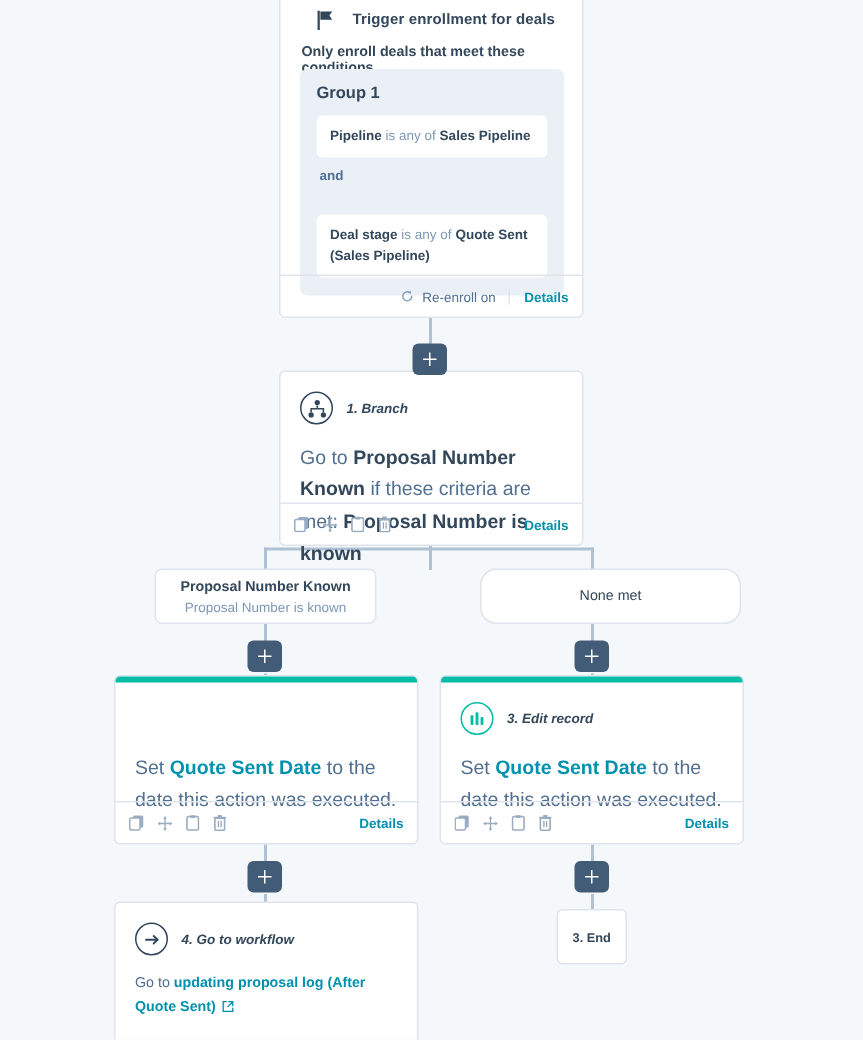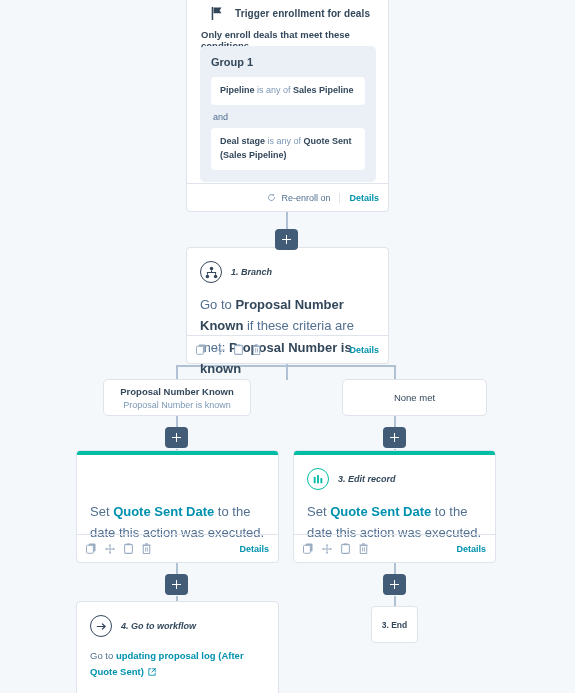--- a/index.html
+++ b/index.html
@@ -126,21 +126,22 @@
     border-radius: 4px;
     padding: 7px 9px;
     font-size: 9px;
     line-height: 1.55;
     color: #7c98b6;
   }
   .cond-box b { color: #33475b; font-weight: bold; margin-top: 20px; }
   .and-label {
     font-size: 9px;
     color: #516f90;
-    margin: 7px 0 6px 2px;
+    margin: 7px 0 21px 2px;
+    font-weight: bold;
   }
   .card-footer {
     position: absolute;
     left: 0; right: 0; bottom: 0;
     height: 28px;
     border-top: 1px solid #dfe3eb;
     display: flex;
     align-items: center;
     box-sizing: border-box;
     padding: 0 9px;
@@ -236,21 +237,21 @@
     font-size: 9.5px;
     font-weight: bold;
     color: #33475b;
   }
   .branch-label .bl-sub {
     font-size: 9px;
     color: #7c98b6;
     margin-top: 3px;
   }
   #branch-label-left  { left: 103px; top: 379px; width: 148px; height: 37px; }
-  #branch-label-right { left: 342px; top: 379px; width: 145px; height: 37px; }
+  #branch-label-right { left: 320px; top: 379px; width: 174px; height: 37px; border-radius: 11px; }
   
   #edit-card-left  { left: 76px; top: 450px; width: 203px; height: 113px; }
   #edit-card-right { left: 293px; top: 450px; width: 203px; height: 113px; }
   .edit-body-link { color: #0091ae; font-weight: bold; }
   
   #goto-card {
     left: 76px;
     top: 601px;
     width: 203px;
     height: 110px;

